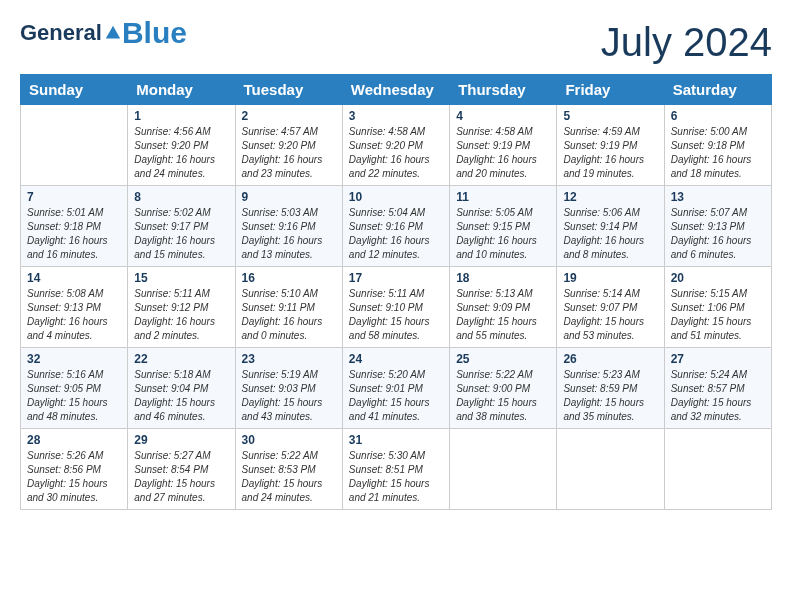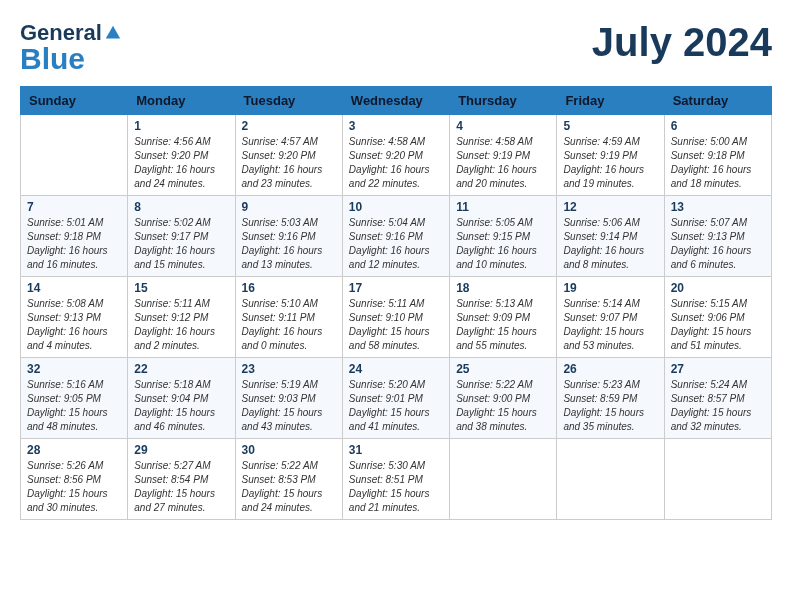--- a/index.html
+++ b/index.html
@@ -11,61 +11,61 @@
       padding: 20px;
     }
     .header {
       display: flex;
       justify-content: space-between;
       align-items: flex-start;
       margin-bottom: 10px;
     }
     .logo {
       display: flex;
-      flex-direction: column;
+      flex-direction: row;
       align-items: flex-start;
     }
     .logo-text {
       display: flex;
       align-items: center;
       font-size: 22px;
       font-weight: bold;
       color: #1a3a5c;
     }
     .logo-general { color: #1a3a5c; }
     .logo-icon {
       width: 18px;
       height: 18px;
       margin-left: 2px;
     }
     .title-area {
       text-align: right;
     }
     .month-title {
       font-size: 40px;
-      font-weight: bold;
+      font-weight: normal;
       color: #1a3a5c;
       line-height: 1.1;
     }
     .location-title {
       font-size: 18px;
       color: #1a3a5c;
       font-weight: normal;
     }
     .calendar {
       width: 100%;
       border-collapse: collapse;
       border: 1px solid #ccc;
     }
     .calendar th {
       background-color: #2a7fc1;
-      color: #0f172a;
+      color: #ffffff;
       text-align: left;
       padding: 6px 8px;
-      font-size: 13px;
+      font-size: 15px;
       border: 1px solid #2a7fc1;
     }
     .calendar td {
       vertical-align: top;
       border: 1px solid #ccc;
       padding: 4px 6px;
       font-size: 10.5px;
       color: #333;
       width: calc(100% / 7);
       min-height: 80px;
@@ -280,21 +280,21 @@
         <div class="day-info">
           <span>Sunrise: 5:14 AM</span><br>
           <span>Sunset: 9:07 PM</span><br>
           <span>Daylight: 15 hours and 53 minutes.</span>
         </div>
         </td>
         <td>
           <span class="day-number">20</span>
         <div class="day-info">
           <span>Sunrise: 5:15 AM</span><br>
-          <span>Sunset: 9:06 PM</span><br>
+          <span>Sunset: 1:06 PM</span><br>
           <span>Daylight: 15 hours and 51 minutes.</span>
         </div>
         </td>
       </tr>
       <tr>
         <td>
           <span class="day-number">32</span>
         <div class="day-info">
           <span>Sunrise: 5:16 AM</span><br>
           <span>Sunset: 9:05 PM</span><br>

